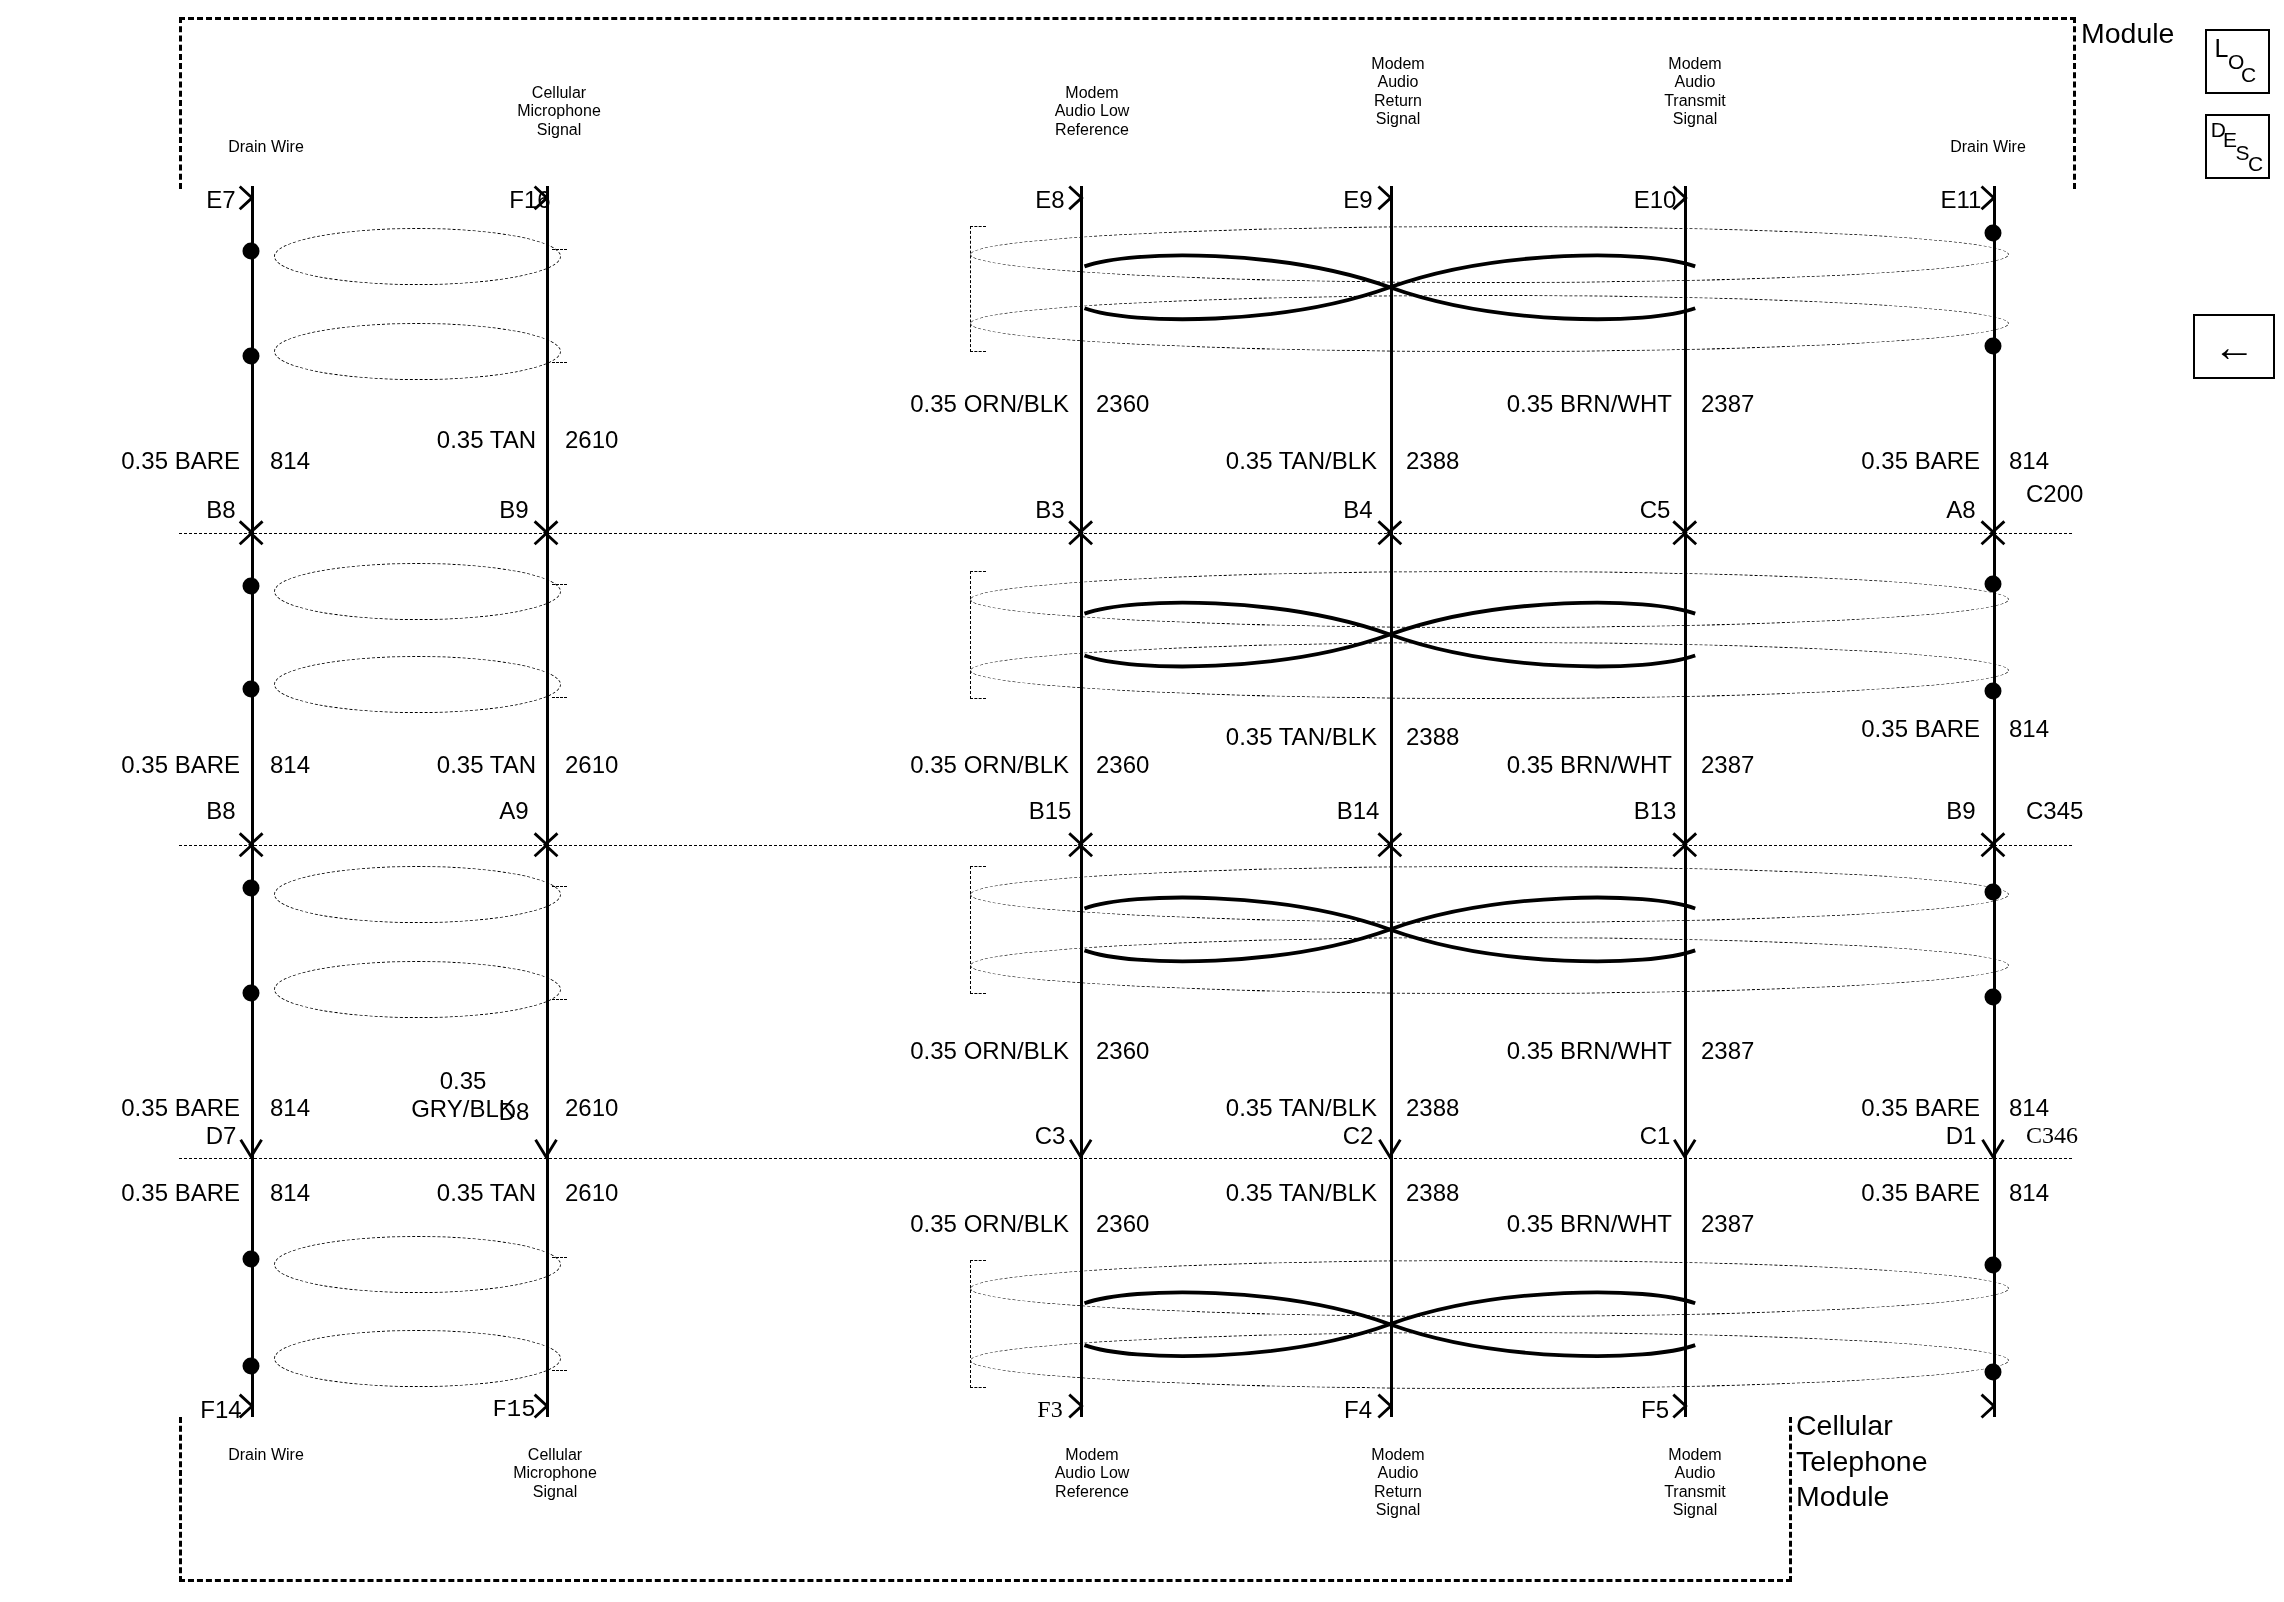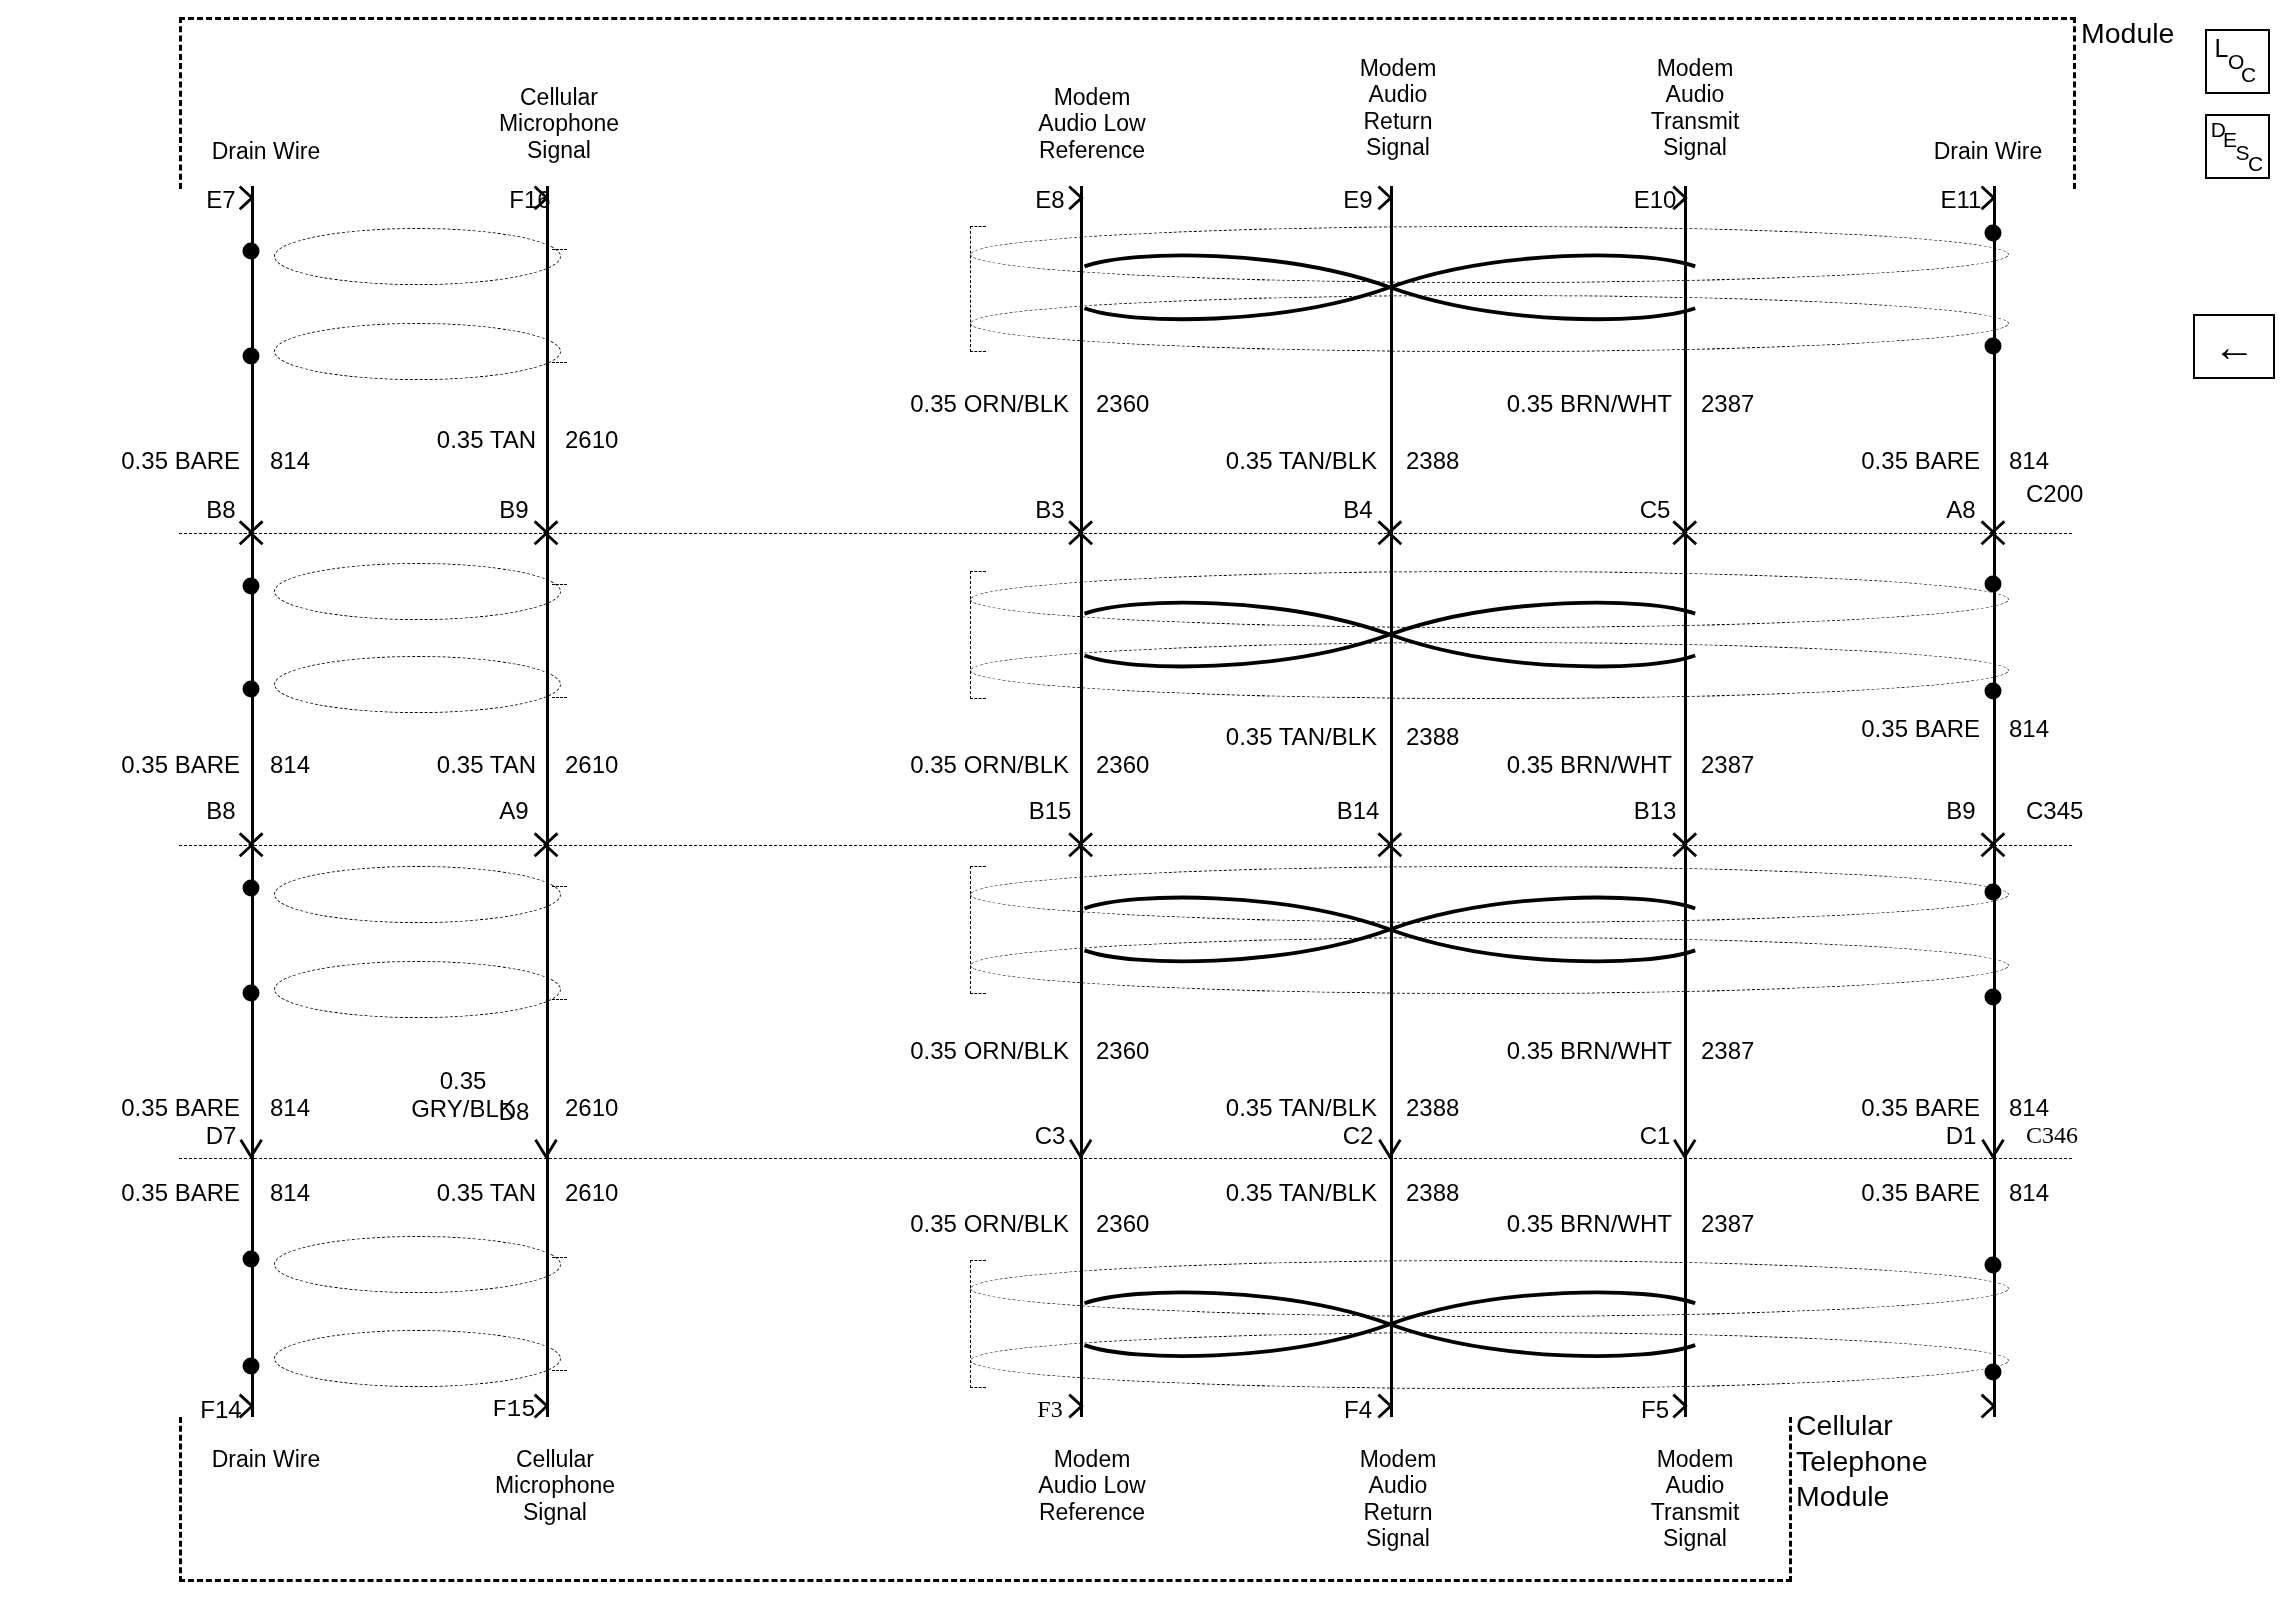--- a/index.html
+++ b/index.html
@@ -1,21 +1,21 @@
 <!DOCTYPE html>
 <html style="font-size:15px"><head>
 <meta charset="utf-8">
 <style>
   html,body{margin:0;padding:0;background:#fff;}
   body{font-family:"Liberation Sans", sans-serif;color:#000;}
   #root{position:relative;width:2285px;height:1603px;overflow:hidden;background:#fff;}
   .lbl{position:absolute;font-size:24px;line-height:1.15;white-space:pre;}
   .lbl.c{text-align:center;transform:translateX(-50%);}
   .lbl.r{text-align:right;transform:translateX(-100%);}
-  .lbl.sm{font-size:23px;}
+  .lbl.sm{font-size:16px;}
   .lbl.big{font-size:28.5px;}
   .vline{position:absolute;width:2.9px;background:#000;}
   .hdash{position:absolute;height:0;border-top:1.9px dashed #000;}
   .dot{position:absolute;width:17px;height:17px;border-radius:50%;background:#000;transform:translate(-50%,-50%);}
   .boxdash{position:absolute;border:3.8px dashed #000;}
   .ell{position:absolute;border:1.9px dashed #000;border-radius:50%;}
   .twistbox{position:absolute;border:1.9px dashed #000;border-right:none;}
   svg.ov{position:absolute;left:0;top:0;width:2285px;height:1603px;pointer-events:none;}
   .legendbox{position:absolute;border:2.9px solid #000;background:#fff;}
   .arrowbox{position:absolute;border:2.9px solid #000;background:#fff;display:flex;align-items:center;justify-content:center;font-size:42px;line-height:1;}

